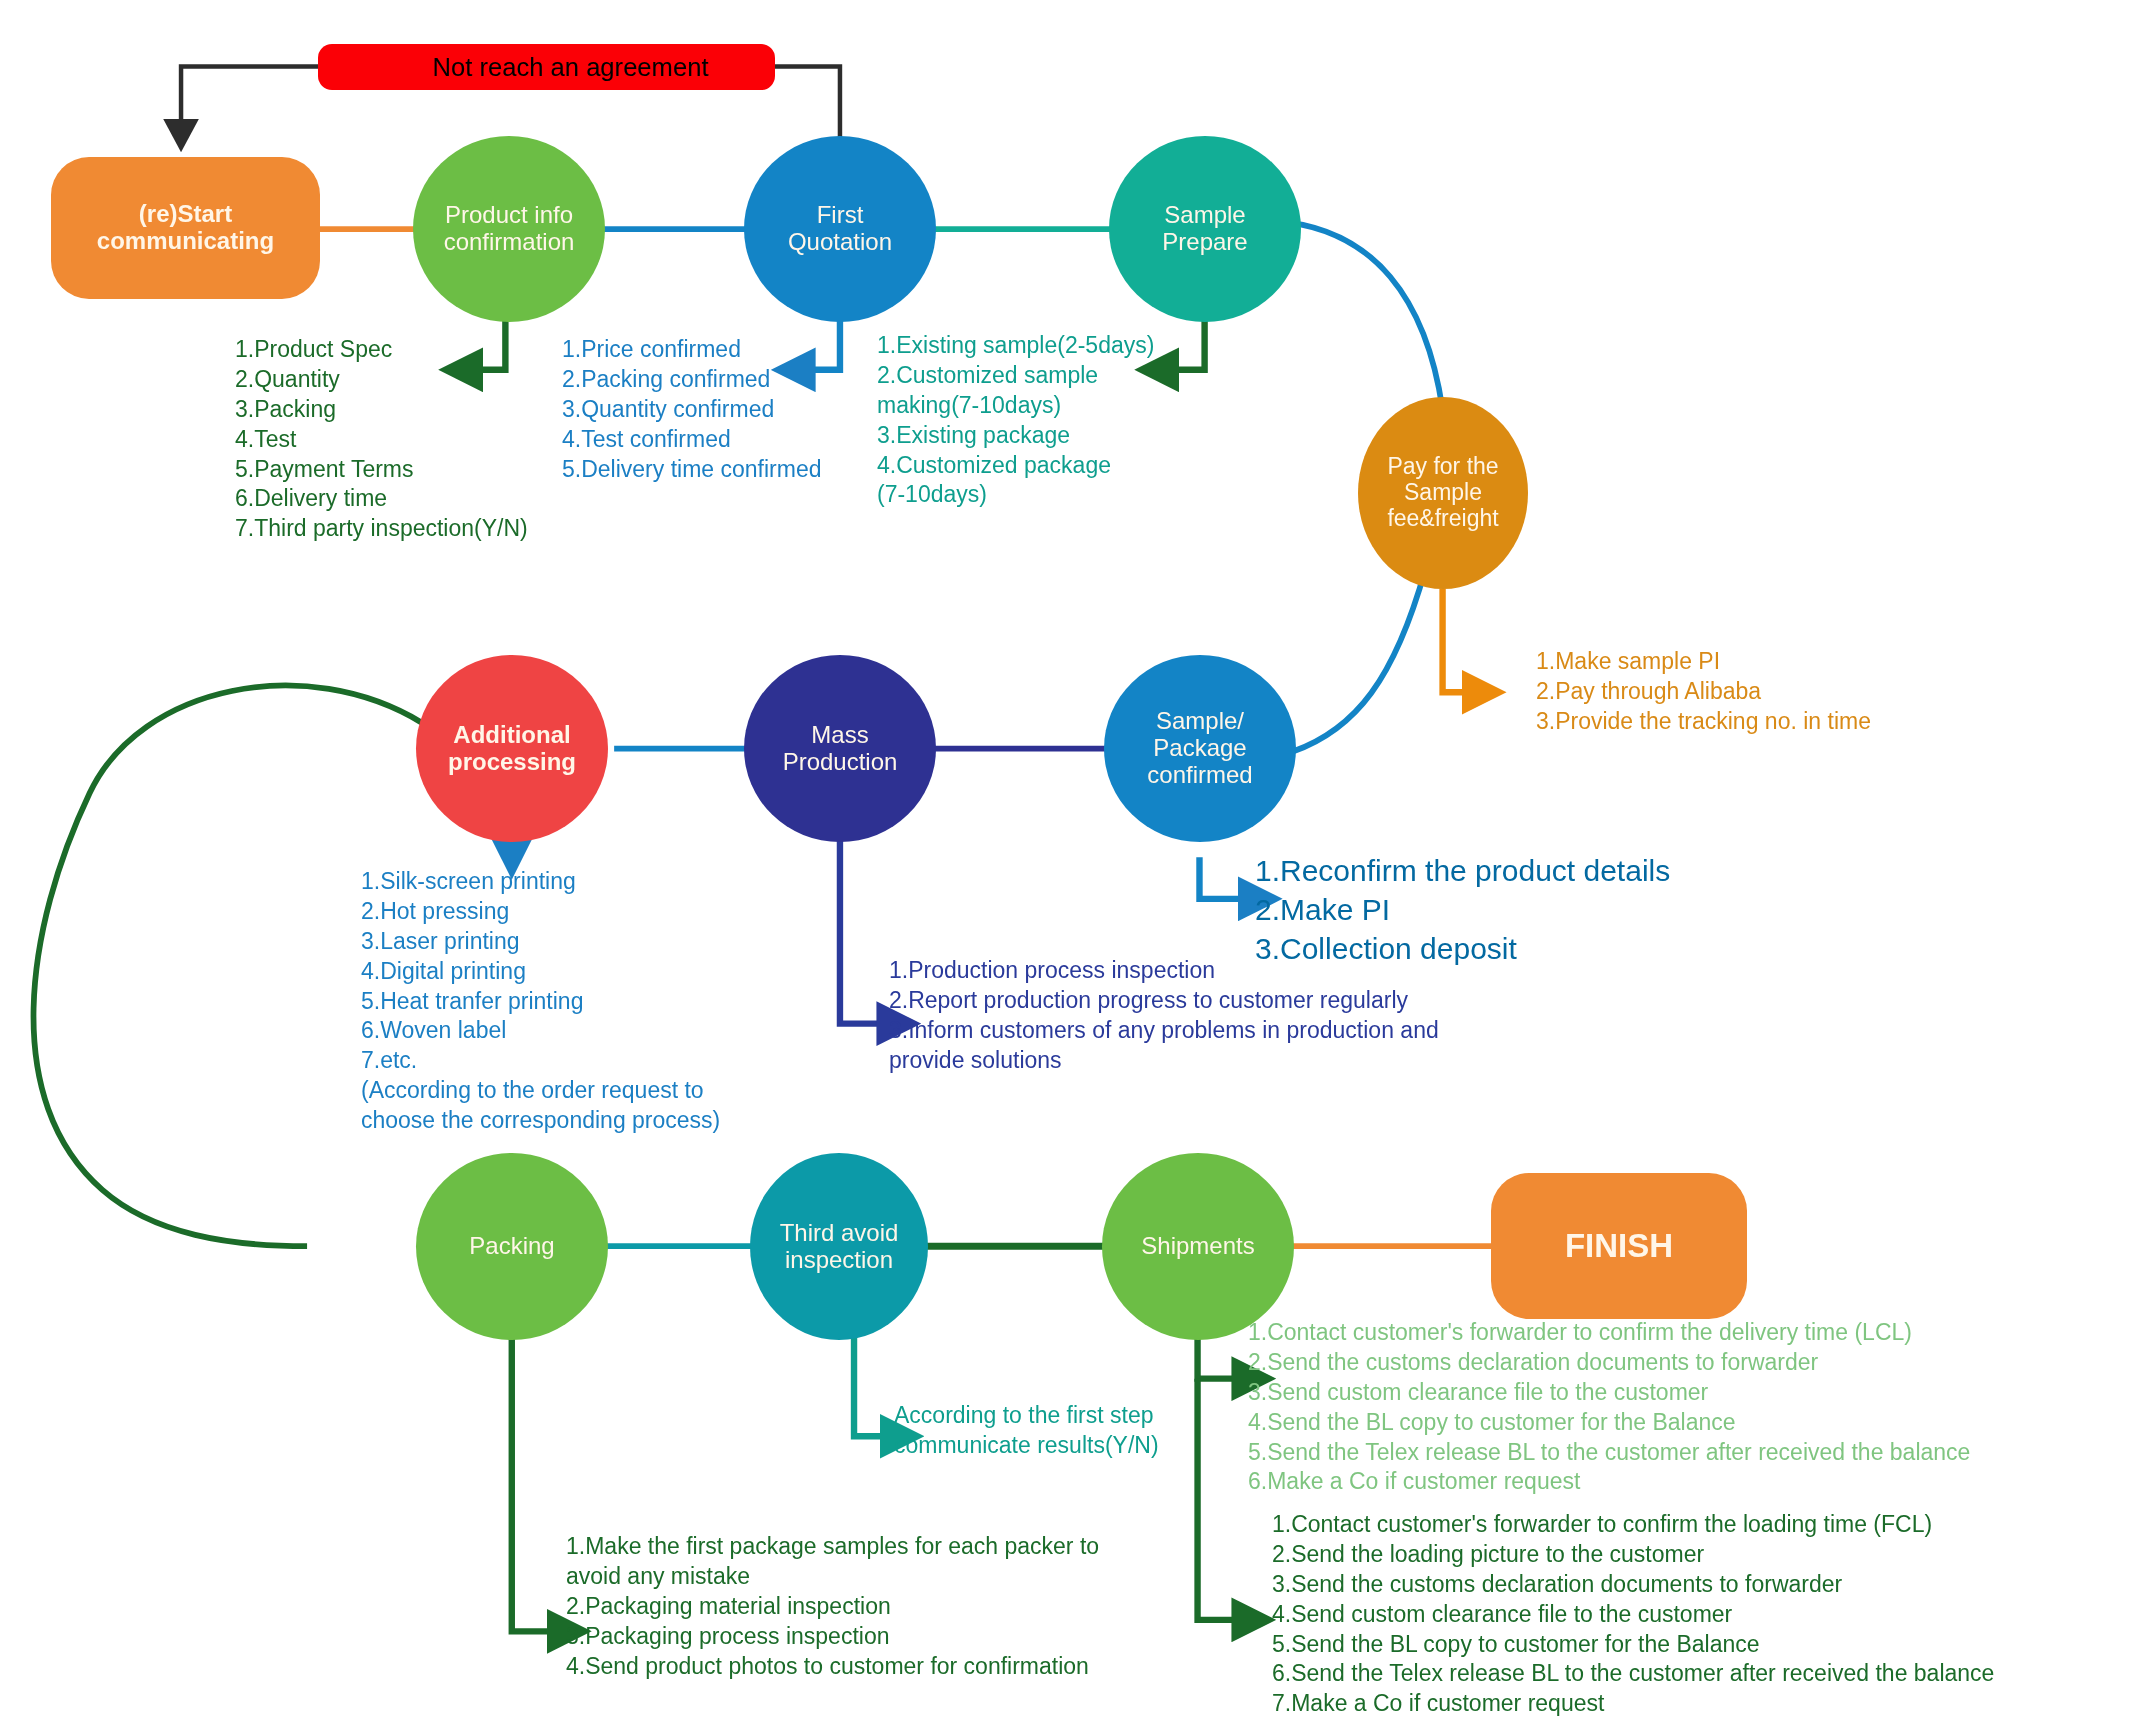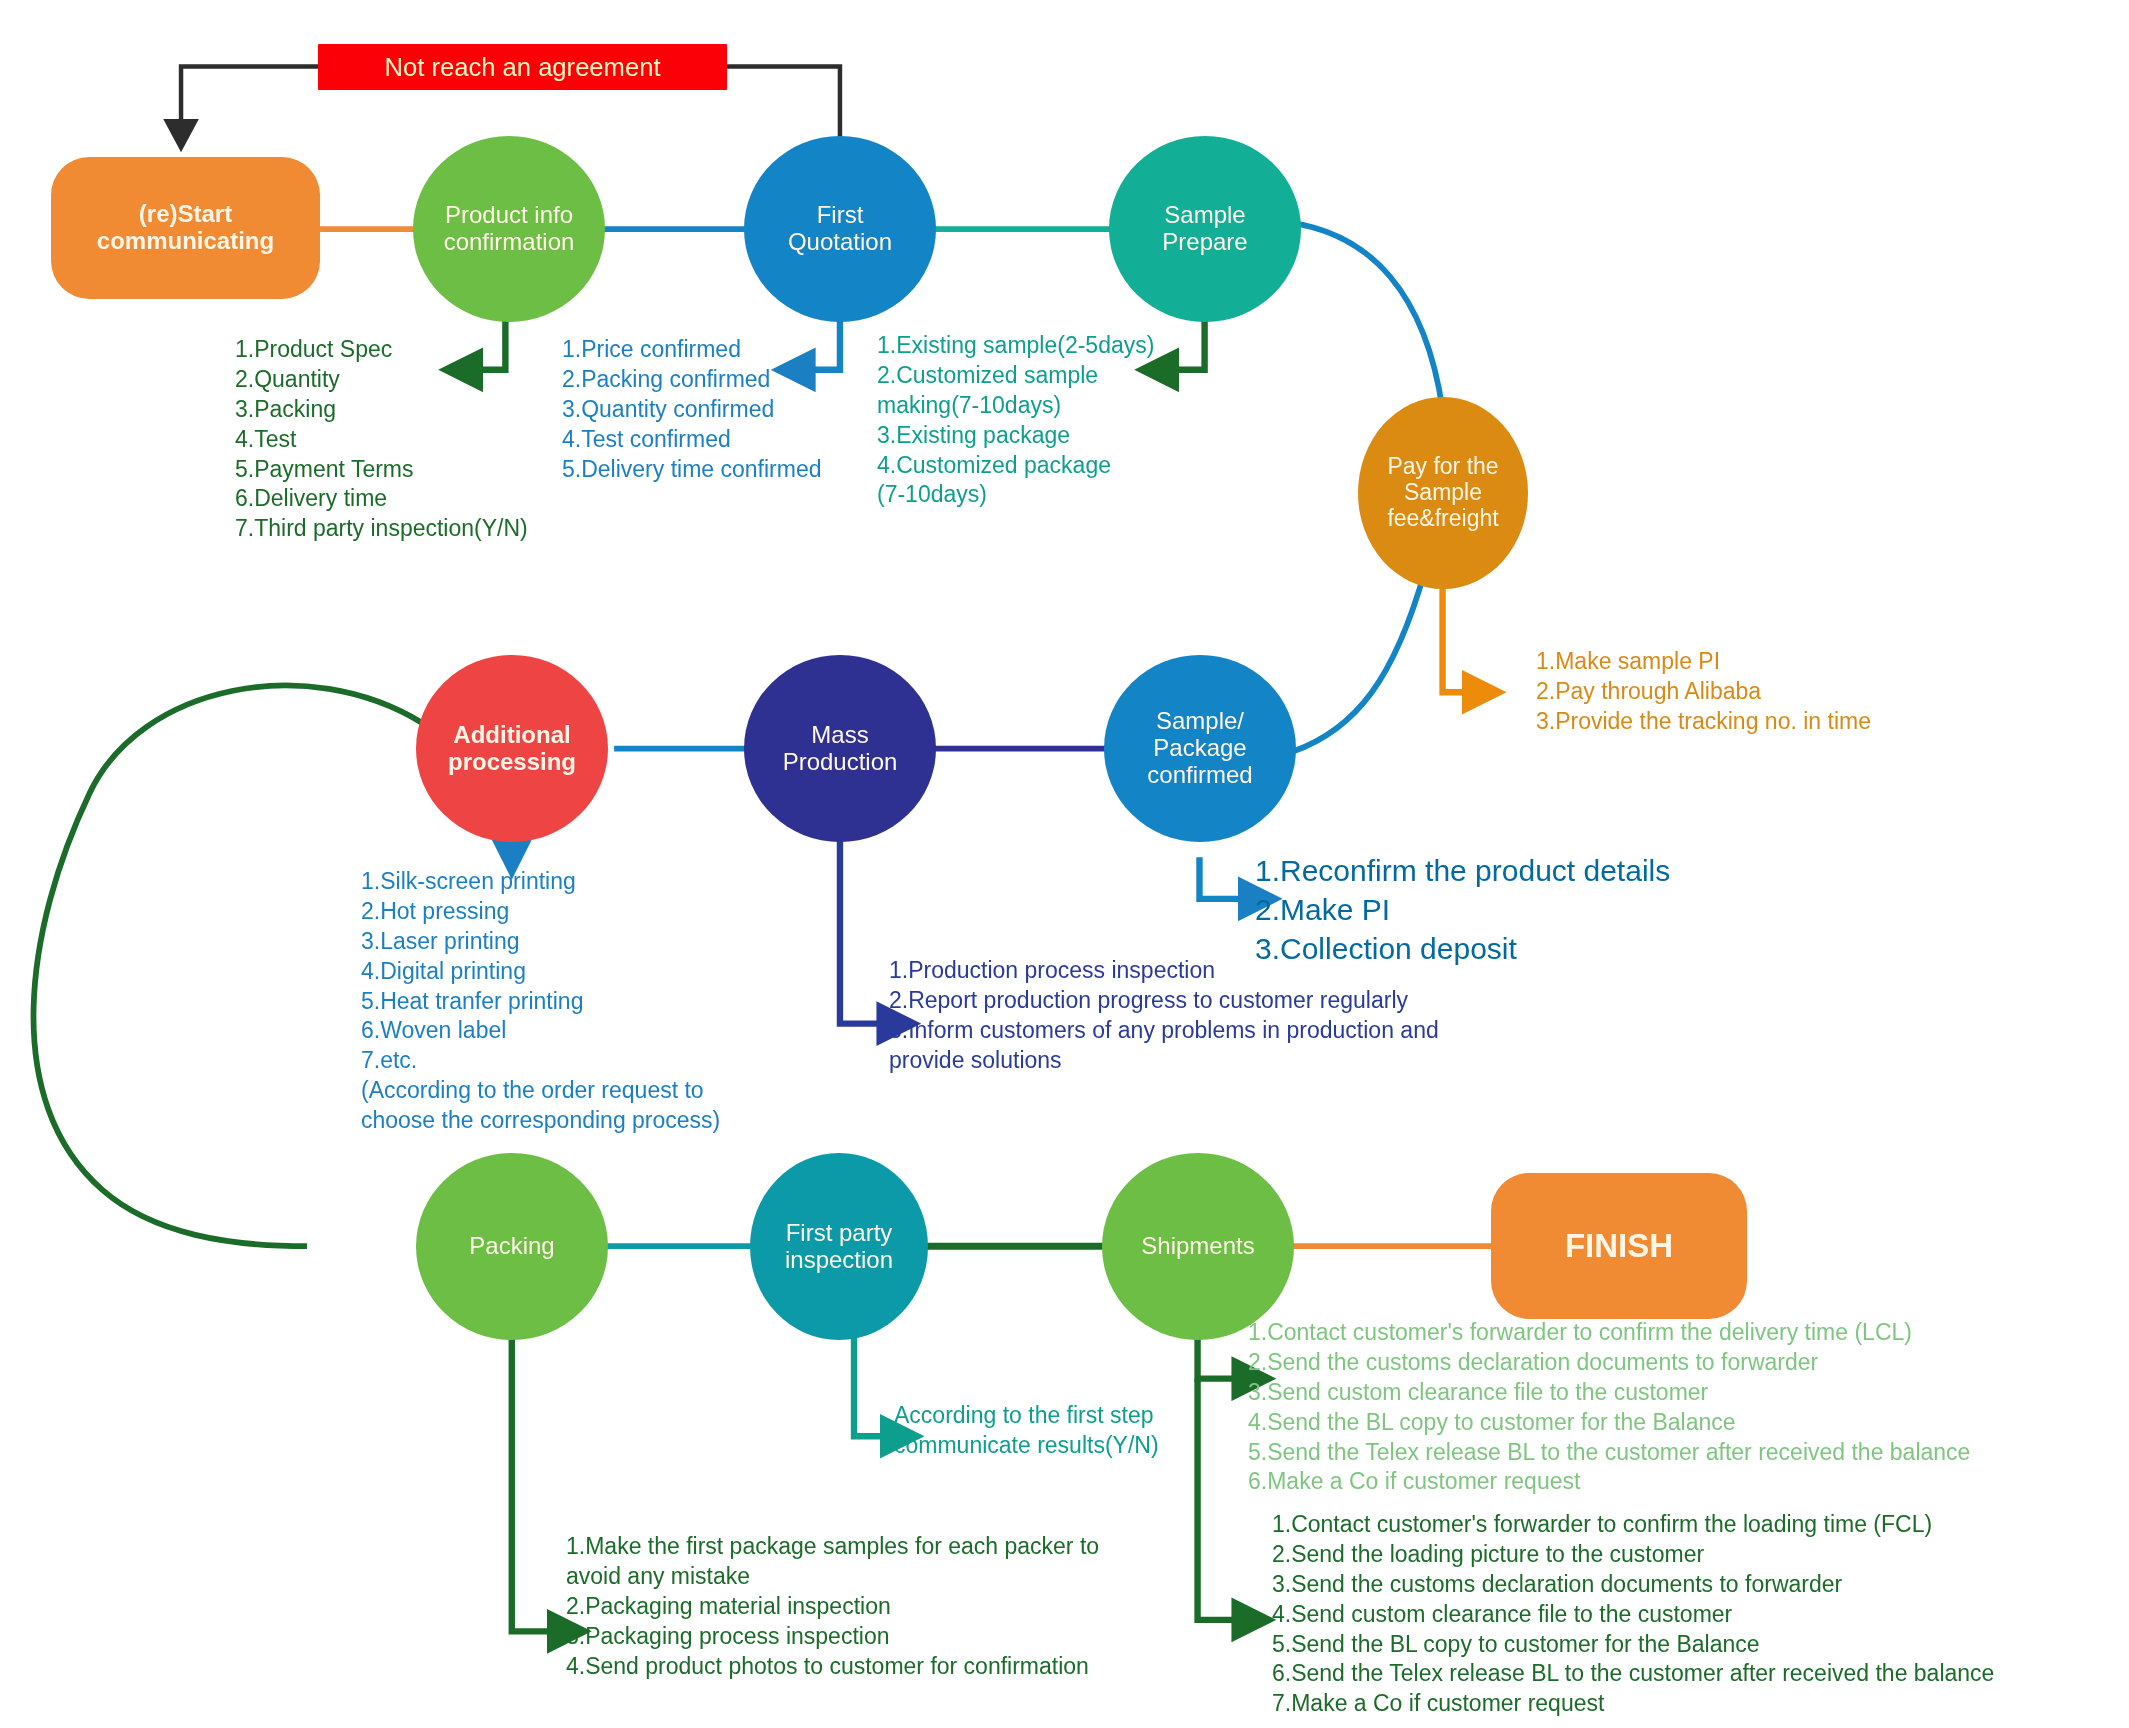--- a/index.html
+++ b/index.html
@@ -28,23 +28,24 @@
   .n-label{display:block;width:100%;white-space:pre-line;}
   .txtblock{
     position:absolute;
     white-space:pre-line;
     line-height:1.30;
     z-index:4;
   }
   .redbar{
     position:absolute;
     display:flex;align-items:center;justify-content:center;
-    border-radius:1px;
-    color:#fef9c3;
+    border-radius:14px;
+    color:#000000;
     z-index:5;
+    padding-left:48px;
   }
 </style>
 </head>
 <body>
 
 <div id="stage">
 
   <svg id="wires" viewBox="0 0 3328 2701">
     <defs>
       <marker id="ar-black" markerWidth="8" markerHeight="8" refX="3.2" refY="4" orient="auto">
@@ -149,21 +150,21 @@
     <span class="n-label">Sample/
 Package
 confirmed</span>
   </div>
 
   <div class="node ellipse" style="left:416px;top:1153px;width:192px;height:187px;background:#6CBE45;font-size:24px;">
     <span class="n-label">Packing</span>
   </div>
 
   <div class="node ellipse" style="left:750px;top:1153px;width:178px;height:187px;background:#0C9AA8;font-size:24px;">
-    <span class="n-label">First party
+    <span class="n-label">Third avoid
 inspection</span>
   </div>
 
   <div class="node ellipse" style="left:1102px;top:1153px;width:192px;height:187px;background:#6CBE45;font-size:24px;">
     <span class="n-label">Shipments</span>
   </div>
 
   <div class="node pill" style="left:1491px;top:1173px;width:256px;height:146px;background:#F08A33;font-size:33px;font-weight:bold;">
     <span class="n-label">FINISH</span>
   </div>

